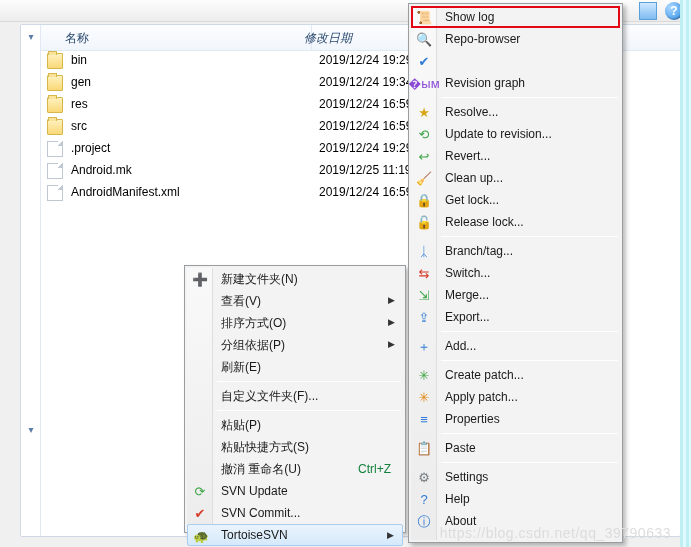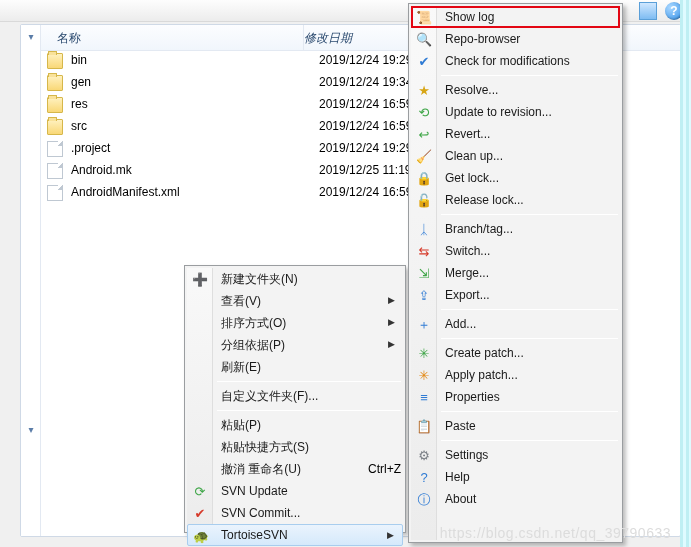--- a/index.html
+++ b/index.html
@@ -10,41 +10,41 @@
   .toolbar .pane-icon { position: absolute; right: 34px; top: 2px; width: 18px; height: 18px; background: linear-gradient(#cfe7ff,#7ebcf2); border:1px solid #5a9fd8; }
 
   .explorer { position: absolute; left: 20px; top: 24px; right: 10px; bottom: 10px; background: #fff; border: 1px solid #cfd9e6; border-radius: 2px; }
   .left-strip { position:absolute; left:0; top:0; width:20px; bottom:0; background:#fff; border-right:1px solid #e3e9f2; }
   .left-strip .chev { position:absolute; left:4px; width:12px; height:12px; color:#5b7da8; font-size:10px; line-height:12px; text-align:center; }
   .left-strip .chev.top { top:6px; }
   .left-strip .chev.bot { bottom:100px; }
 
   .header-row { position:absolute; left:20px; right:0; top:0; height:26px; border-bottom:1px solid #e3e9f2; background:linear-gradient(#fcfdff,#f1f6fc); }
   .header-cell { position:absolute; top:0; bottom:0; padding:5px 8px 0 8px; color:#2b4a6f; border-right:1px solid #e3e9f2; }
-  .hc-name { left:8px; width:255px;font-family:Liberation Serif, serif; }
+  .hc-name { left:16px; width:255px;font-family:Liberation Serif, serif; }
   .hc-date { left:255px; width:200px;font-style:italic; }
 
   .file-zone { position:absolute; left:20px; right:0; top:28px; bottom:0; }
   .frow { height:22px; padding-left:6px; display:flex; align-items:flex-start; white-space:nowrap; }
   .ficon { width:16px; height:16px; margin-right:8px; display:inline-flex; align-items:center; justify-content:center; flex-shrink:0; }
   .folder { background: linear-gradient(#fff1bf,#f9d877); border:1px solid #d6b74a; border-radius:1px; position:relative; }
   .folder::before { content:""; position:absolute; top:-3px; left:0; width:7px; height:3px; background:#f9e29a; border:1px solid #d6b74a; border-bottom:none; border-radius:1px 1px 0 0; }
   .fileblank { background:#fff; border:1px solid #bfc8d2; position:relative; }
   .fileblank::before { content:""; position:absolute; right:-1px; top:-1px; width:5px; height:5px; background:linear-gradient(135deg,#fff 0 49%,#bfc8d2 50% 100%); }
   .fname { flex:0 0 248px; color:#000; }
   .fdate { color:#000; }
 
   
   .menu { position:absolute; background:#f3f3f3; border:1px solid #9a9da0; box-shadow: 3px 3px 4px rgba(0,0,0,0.25); padding:2px; }
   .menu .iconcol { position:absolute; left:2px; top:2px; bottom:2px; width:26px; background:linear-gradient(#f9f9f9,#ececec); border-right:1px solid #dedede; }
   .mrow { position:relative; height:22px; padding-left:34px; padding-right:26px; display:flex; align-items:center; color:#1a1a1a; white-space:nowrap; }
   .mrow.hover, .mrow:hover { background:linear-gradient(#eaf3fd,#d5e9fb); border:1px solid #a8cdee; border-radius:2px; height:22px; padding-left:33px; padding-right:25px; }
   .mrow .micon { position:absolute; left:5px; top:3px; width:16px; height:16px; display:flex; align-items:center; justify-content:center; }
   .mrow .arrow { position:absolute; right:8px; top:5px; font-size:9px; color:#333; }
-  .mrow .shortcut { position:absolute; right:2px; color:#000000; }
+  .mrow .shortcut { position:absolute; right:12px; color:#15803d; }
   .msep { height:1px; margin:3px 2px 3px 30px; background:#d4d4d4; border-bottom:1px solid #fff; }
 
   .menu1 { left:184px; top:265px; width:222px; height:268px; }
   .menu2 { left:408px; top:3px; width:215px; height:540px; }
   .menu2 .highlight-box { position:absolute; left:2px; right:2px; top:2px; height:22px; border:2px solid #e30613; pointer-events:none; }
 
   
   .g { font-size:13px; line-height:1; }
   .blue { color:#2f7bd4; } .green { color:#3fa648; } .red { color:#d63a2a; } .orange{ color:#e38a17;} .purple{ color:#8a4ad6; } .gray{color:#7a7f86;} .gold{color:#d7a515;}
 
@@ -175,21 +175,24 @@
       <div class="mrow">
         <span class="micon g ">📜</span>
         <span>Show log</span>
       </div>
       <div class="mrow">
         <span class="micon g orange">🔍</span>
         <span>Repo-browser</span>
       </div>
       <div class="mrow">
         <span class="micon g blue">✔</span>
-        <span>Check for modifications</span>
+      </div>
+      <div class="mrow">
+        <span class="micon g purple">�ым</span>
+        <span>Revision graph</span>
       </div>
       <div class="msep"></div>
       <div class="mrow">
         <span class="micon g gold">★</span>
         <span>Resolve...</span>
       </div>
       <div class="mrow">
         <span class="micon g green">⟲</span>
         <span>Update to revision...</span>
       </div>

